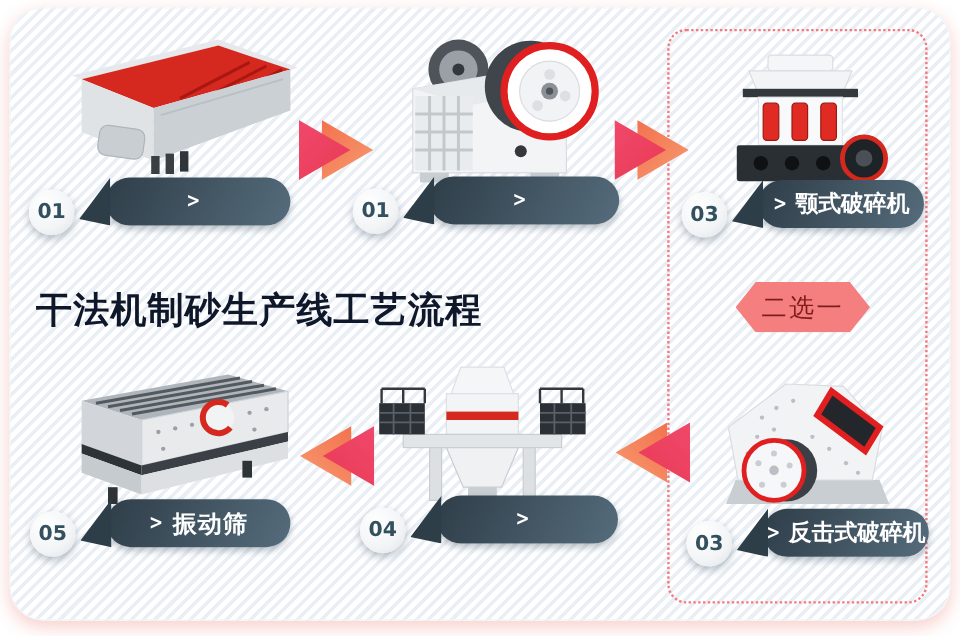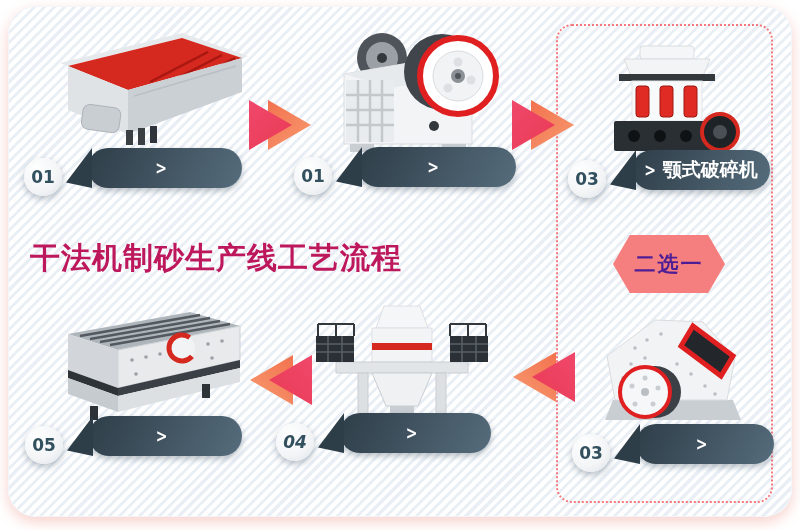--- a/index.html
+++ b/index.html
@@ -19,29 +19,29 @@
     box-shadow:0 5px 14px rgba(238,150,140,.45), 0 0 0 1px #f3f5f8 inset;
   }
   
   .option-box {
     position:absolute; left:556px; top:24px; width:217px; height:479px;
     border:2px dotted #F4797E; border-radius:16px;
   }
   
   .flow-title {
     position:absolute; left:30px; top:238px;
-    font-size:30px; font-weight:bold; color:#be185d; letter-spacing:1px;
+    font-size:30px; font-weight:bold; color:#0f172a; letter-spacing:1px;
     white-space:nowrap;
   }
   
   .badge {
-    position:absolute; left:613px; top:235px; width:112px; height:58px;
+    position:absolute; left:613px; top:235px; width:112px; height:42px;
     background:#F57F7F;
     clip-path:polygon(15% 0,85% 0,100% 50%,85% 100%,15% 100%,0 50%);
-    color:#4c1d95; font-size:21px; font-weight:bold; letter-spacing:2px;
+    color:#7f1d1d; font-size:21px; font-weight:normal; letter-spacing:2px;
     display:flex; align-items:center; justify-content:center;
   }
   
   .machine { position:absolute; }
   .machine svg { display:block; width:100%; height:100%; }
   
   .step { position:absolute; display:flex; align-items:flex-start; }
   .num {
     width:38px; height:38px; border-radius:50%;
     background:radial-gradient(circle at 35% 30%, #ffffff 0%, #f2f4f6 60%, #dfe3e7 100%);
@@ -261,34 +261,36 @@
   <div class="pill pill-small">
     <span class="chev">&gt;</span>
     <span>颚式破碎机</span>
   </div>
 </div>
 
 <div class="step" style="left:25px; top:416px; width:217px;justify-content:center;">
   <div class="num">05</div>
   <div class="pill">
     <span class="chev">&gt;</span>
-  </div>
-</div>
-
-<div class="step" style="left:276px; top:413px; width:215px;font-style:italic;">
+    <span>振动筛</span>
+  </div>
+</div>
+
+<div class="step" style="left:300px; top:413px; width:215px;">
   <div class="num">04</div>
   <div class="pill">
     <span class="chev">&gt;</span>
   </div>
 </div>
 
 <div class="step" style="left:572px; top:424px; width:202px;">
   <div class="num">03</div>
   <div class="pill pill-small">
     <span class="chev">&gt;</span>
+    <span>反击式破碎机</span>
   </div>
 </div>
 
 <div class="arrow" style="left:249px; top:99px;">
   <div class="tri back"></div>
     <div class="tri front"></div>
 </div>
 <div class="arrow" style="left:512px; top:99px;">
   <div class="tri back"></div>
     <div class="tri front"></div>

